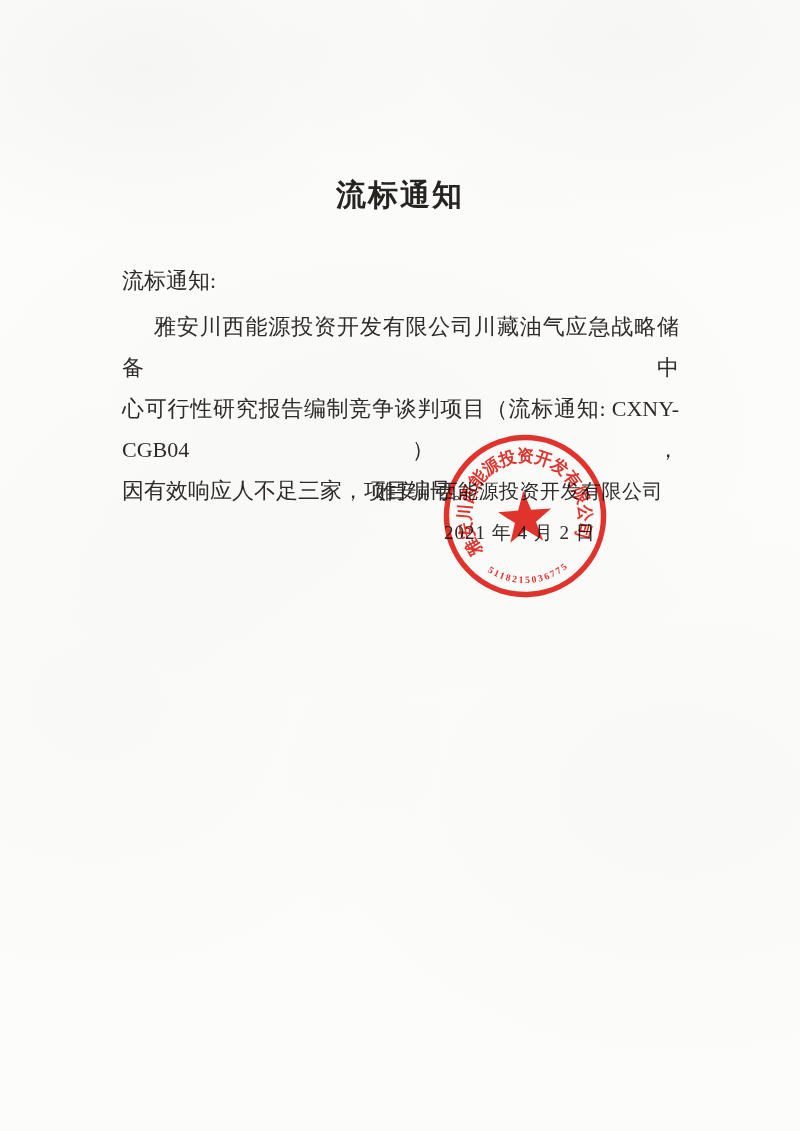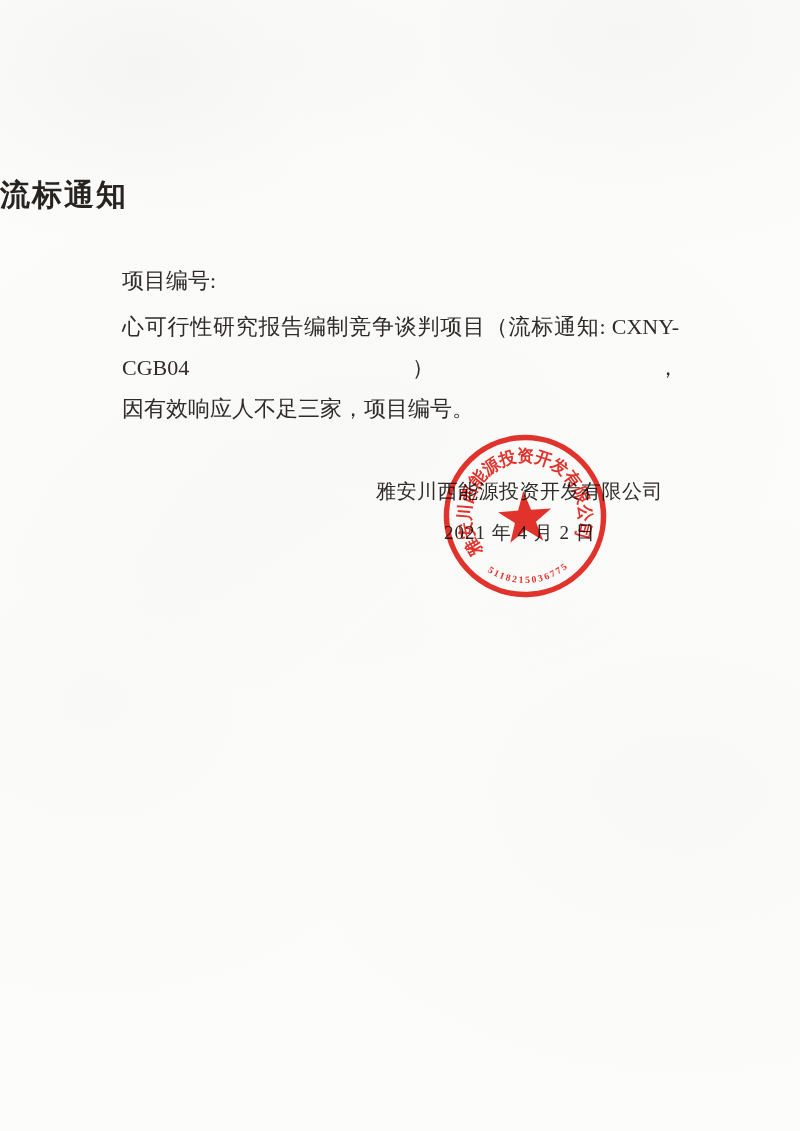--- a/index.html
+++ b/index.html
@@ -25,21 +25,21 @@
       radial-gradient(ellipse 560px 400px at 85% 70%, rgba(140,140,140,0.03), rgba(0,0,0,0) 75%);
     overflow: hidden;
     color: #2e2b28;
   }
 
   .doc-title {
     position: absolute;
     top: 176px;
     left: 0;
     width: 100%;
-    text-align: left;
+    text-align: center;
     font-size: 30px;
     line-height: 38px;
     font-weight: bold;
     letter-spacing: 2px;
     color: #262421;
   }
 
   .salutation {
     position: absolute;
     top: 267px;
@@ -104,23 +104,24 @@
     font-weight: bold;
   }
 </style>
 </head>
 <body>
 
 <div class="page">
 
   <div class="doc-title">流标通知</div>
 
-  <div class="salutation">项目编号:</div>
+  <div class="salutation">流标通知:</div>
 
   <div class="body-paragraph">
+    <div class="body-line justified indent">雅安川西能源投资开发有限公司川藏油气应急战略储备中</div>
     <div class="body-line justified">心可行性研究报告编制竞争谈判项目（流标通知: CXNY-CGB04），</div>
     <div class="body-line">因有效响应人不足三家，项目编号。</div>
   </div>
 
   <div class="signature-company">雅安川西能源投资开发有限公司</div>
 
   <div class="signature-date">2021 年 4 月 2 日</div>
 
   <div class="seal">
     <svg viewBox="0 0 168 168" xmlns="http://www.w3.org/2000/svg">

